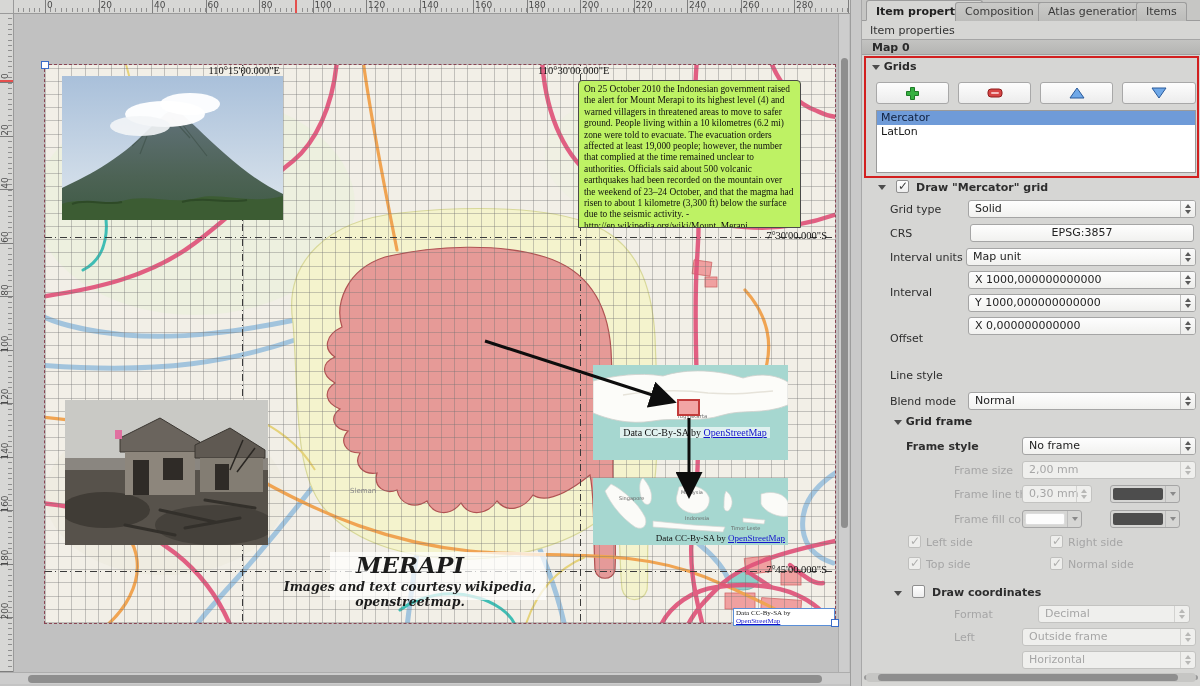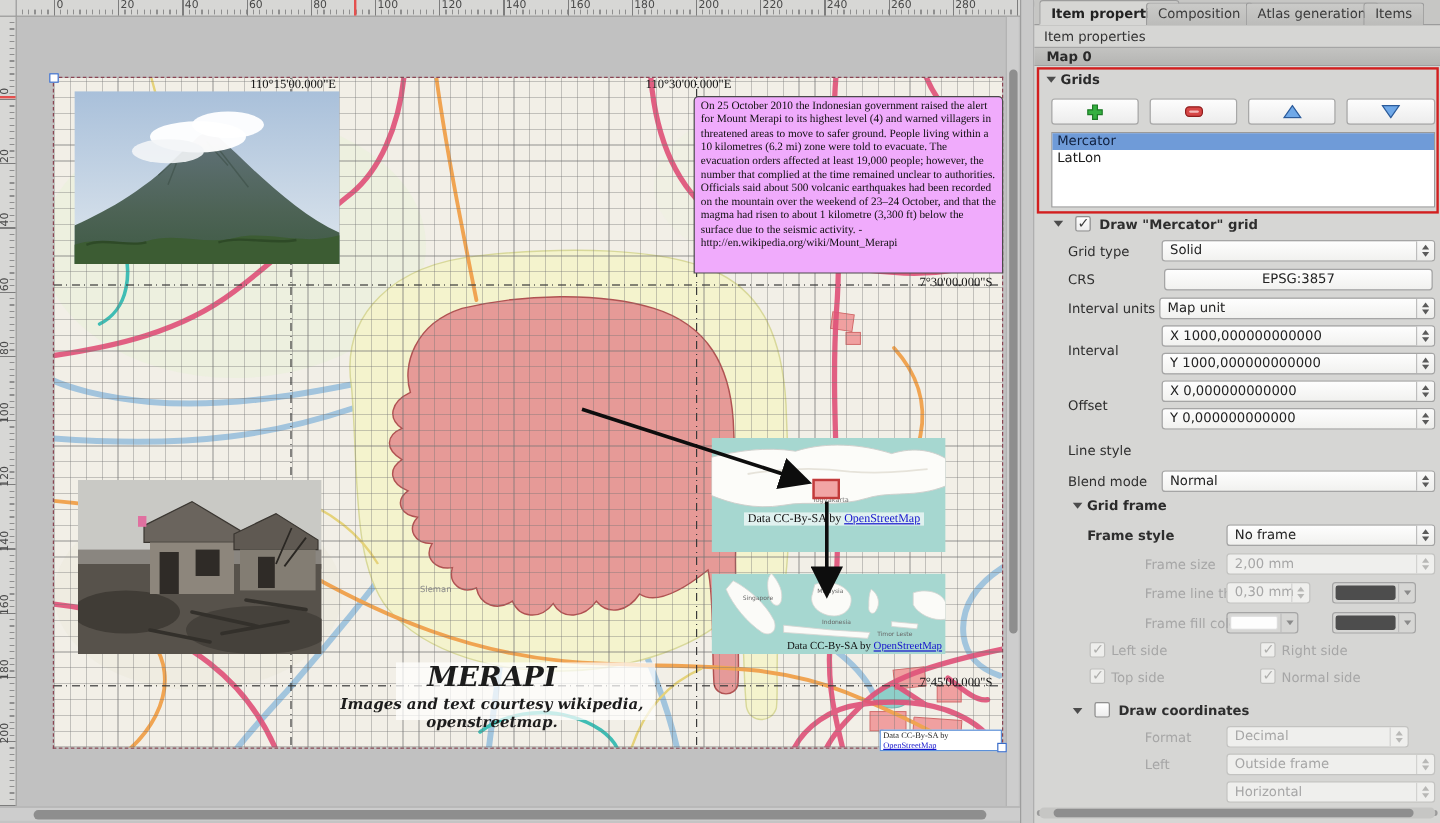--- a/index.html
+++ b/index.html
@@ -31,22 +31,22 @@
   .grid-ov { position:absolute; inset:0; z-index:3; pointer-events:none;
      background:repeating-linear-gradient(90deg,rgba(115,115,115,.38) 0 1px,transparent 1px 13.2px),
                 repeating-linear-gradient(0deg,rgba(115,115,115,.38) 0 1px,transparent 1px 13.2px); }
   .map-art { position:absolute; inset:0; z-index:1; }
   .ddh { position:absolute; height:1px; z-index:4;
      background:repeating-linear-gradient(90deg,#3a3a3a 0 7px,transparent 7px 10px,#3a3a3a 10px 11px,transparent 11px 15px); }
   .ddv { position:absolute; width:1px; z-index:4;
      background:repeating-linear-gradient(0deg,#3a3a3a 0 7px,transparent 7px 10px,#3a3a3a 10px 11px,transparent 11px 15px); }
   .coordlab { position:absolute; z-index:6; font-family:"Liberation Serif","DejaVu Serif",serif; font-size:10.5px; color:#111; }
   .photo { position:absolute; z-index:7; }
-  .article { position:absolute; left:533px; top:15px; width:258px; height:148px; z-index:7;
-     background:#f0abfc; border:1px solid #4a4a4a; border-radius:4px 4px 0 0; padding:3px 5px; overflow:hidden;
+  .article { position:absolute; left:533px; top:15px; width:223px; height:148px; z-index:7;
+     background:#bef264; border:1px solid #4a4a4a; border-radius:4px 4px 0 0; padding:3px 5px; overflow:hidden;
      font-family:"Liberation Serif","DejaVu Serif",serif; font-size:9.4px; line-height:11.4px; color:#101010; }
   .inset { position:absolute; z-index:7; }
   .inset-cap { font-family:"Liberation Serif","DejaVu Serif",serif; color:#111; }
   .blob-marker { position:absolute; left:632px; top:334px; width:23px; height:17px; z-index:9;
      background:#f2a5a5; border:2px solid #c23b3b; }
   .arrows { position:absolute; inset:0; z-index:10; pointer-events:none; }
   .titleband { position:absolute; left:285px; top:487px; width:216px; height:48px; background:rgba(255,255,255,.72); z-index:7; }
   .map-title { position:absolute; left:215px; top:486px; width:300px; text-align:center; z-index:8;
      font-family:"DejaVu Serif","Liberation Serif",serif; font-style:italic; font-weight:600; font-size:23px; color:#1c1c1c; }
   .map-caption { position:absolute; left:200px; top:514px; width:330px; text-align:center; z-index:8;
@@ -408,24 +408,20 @@
     <div class="field" style="left:106px;top:294px;width:228px"><span>Y 1000,000000000000</span><span class="spin">
           <i class="up"></i>
           <i class="dn"></i>
         </span></div>
 
     <div class="rowlab" style="left:28px;top:332px">Offset</div>
     <div class="field" style="left:106px;top:317px;width:228px"><span>X 0,000000000000</span><span class="spin">
           <i class="up"></i>
           <i class="dn"></i>
         </span></div>
-    <div class="field" style="left:106px;top:340px;width:228px"><span>Y 0,000000000000</span><span class="spin">
-          <i class="up"></i>
-          <i class="dn"></i>
-        </span></div>
 
     <div class="rowlab" style="left:28px;top:369px">Line style</div>
 
     <div class="rowlab" style="left:28px;top:395px">Blend mode</div>
     <div class="field" style="left:106px;top:392px;width:228px"><span>Normal</span><span class="spin">
           <i class="up"></i>
           <i class="dn"></i>
         </span></div>
 
     <div class="sechead" style="left:32px;top:415px"><span class="secarrow"></span> <span>Grid frame</span></div>
@@ -475,21 +471,21 @@
     <div class="cb dis checked" style="left:46px;top:557px"></div>
     <div class="cblab" style="left:64px;top:558px;color:#a6a6a6">Top side</div>
     <div class="cb dis checked" style="left:188px;top:557px"></div>
     <div class="cblab" style="left:206px;top:558px;color:#a6a6a6">Normal side</div>
 
     <div class="sechead" style="left:32px;top:586px"><span class="secarrow"></span></div>
     <div class="cb" style="left:50px;top:585px"></div>
     <div class="cblab" style="left:70px;top:586px;font-weight:bold">Draw coordinates</div>
 
     <div class="rowlab dis" style="left:44px;top:608px">Format</div>
-    <div class="field dis" style="left:160px;top:605px;width:152px"><span>Decimal</span><span class="spin">
+    <div class="field dis" style="left:176px;top:605px;width:152px"><span>Decimal</span><span class="spin">
           <i class="up"></i>
           <i class="dn"></i>
         </span></div>
 
     <div class="rowlab dis" style="left:44px;top:631px">Left</div>
     <div class="field dis" style="left:160px;top:628px;width:174px"><span>Outside frame</span><span class="spin">
           <i class="up"></i>
           <i class="dn"></i>
         </span></div>
 

